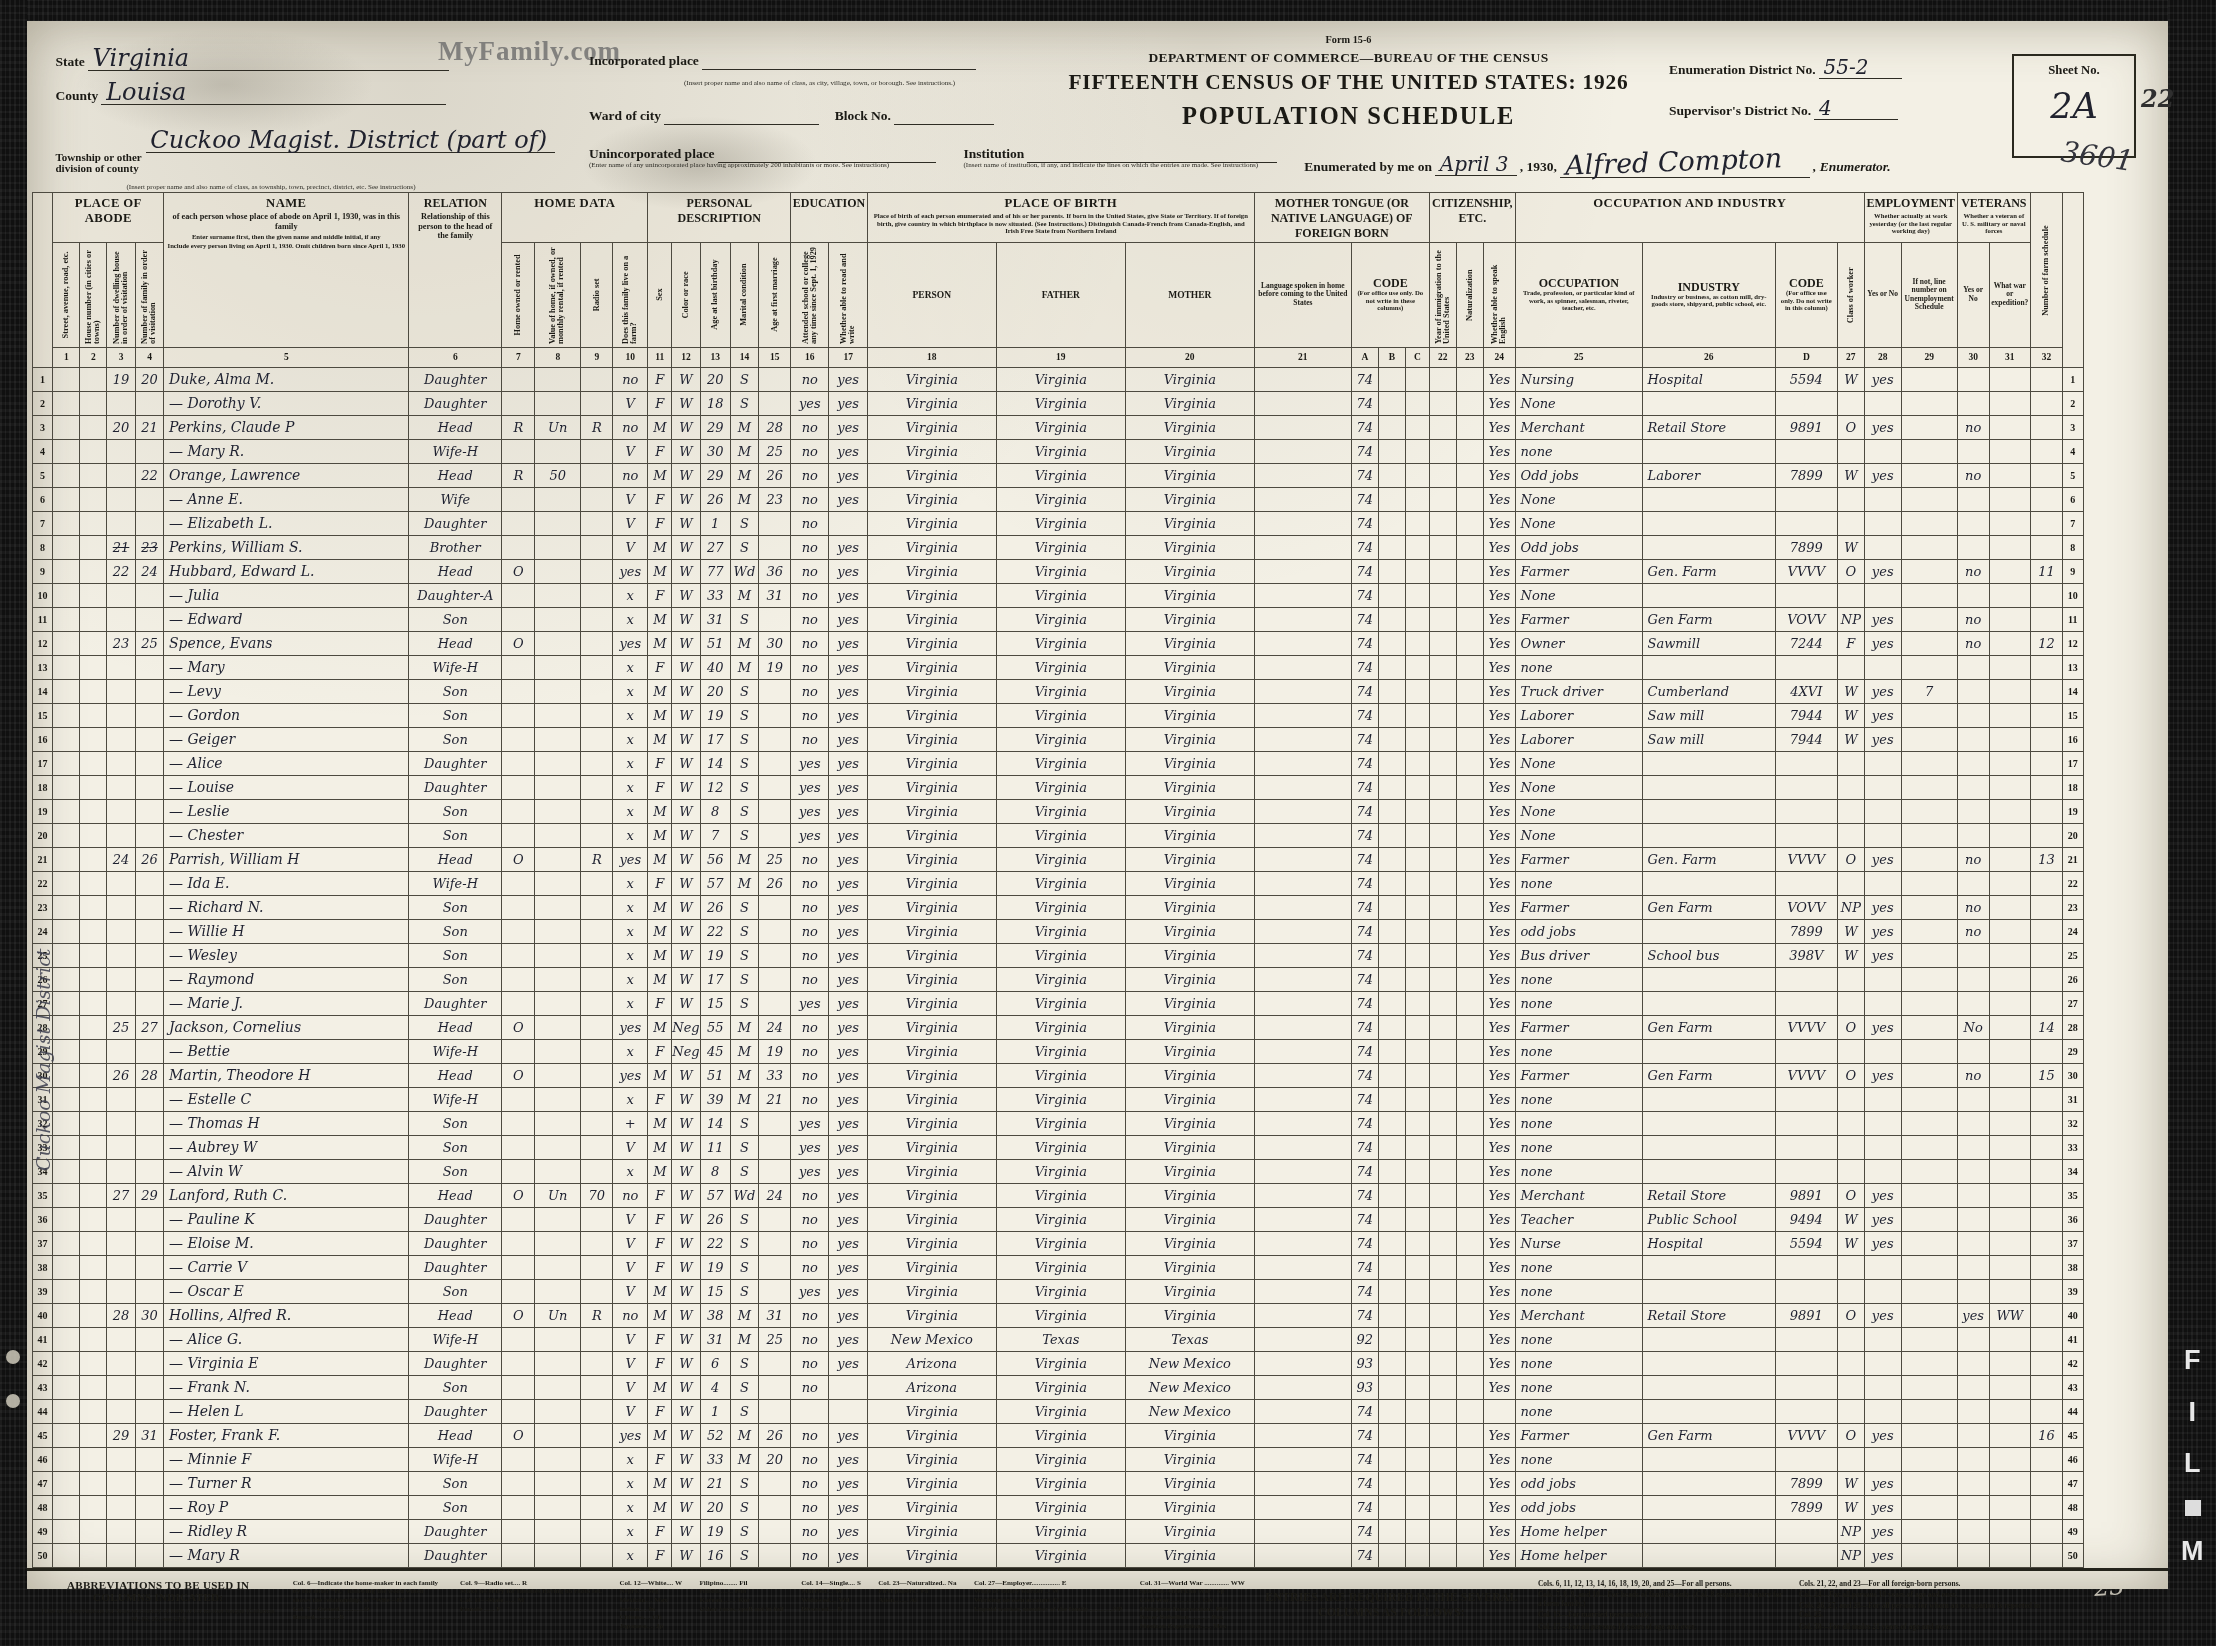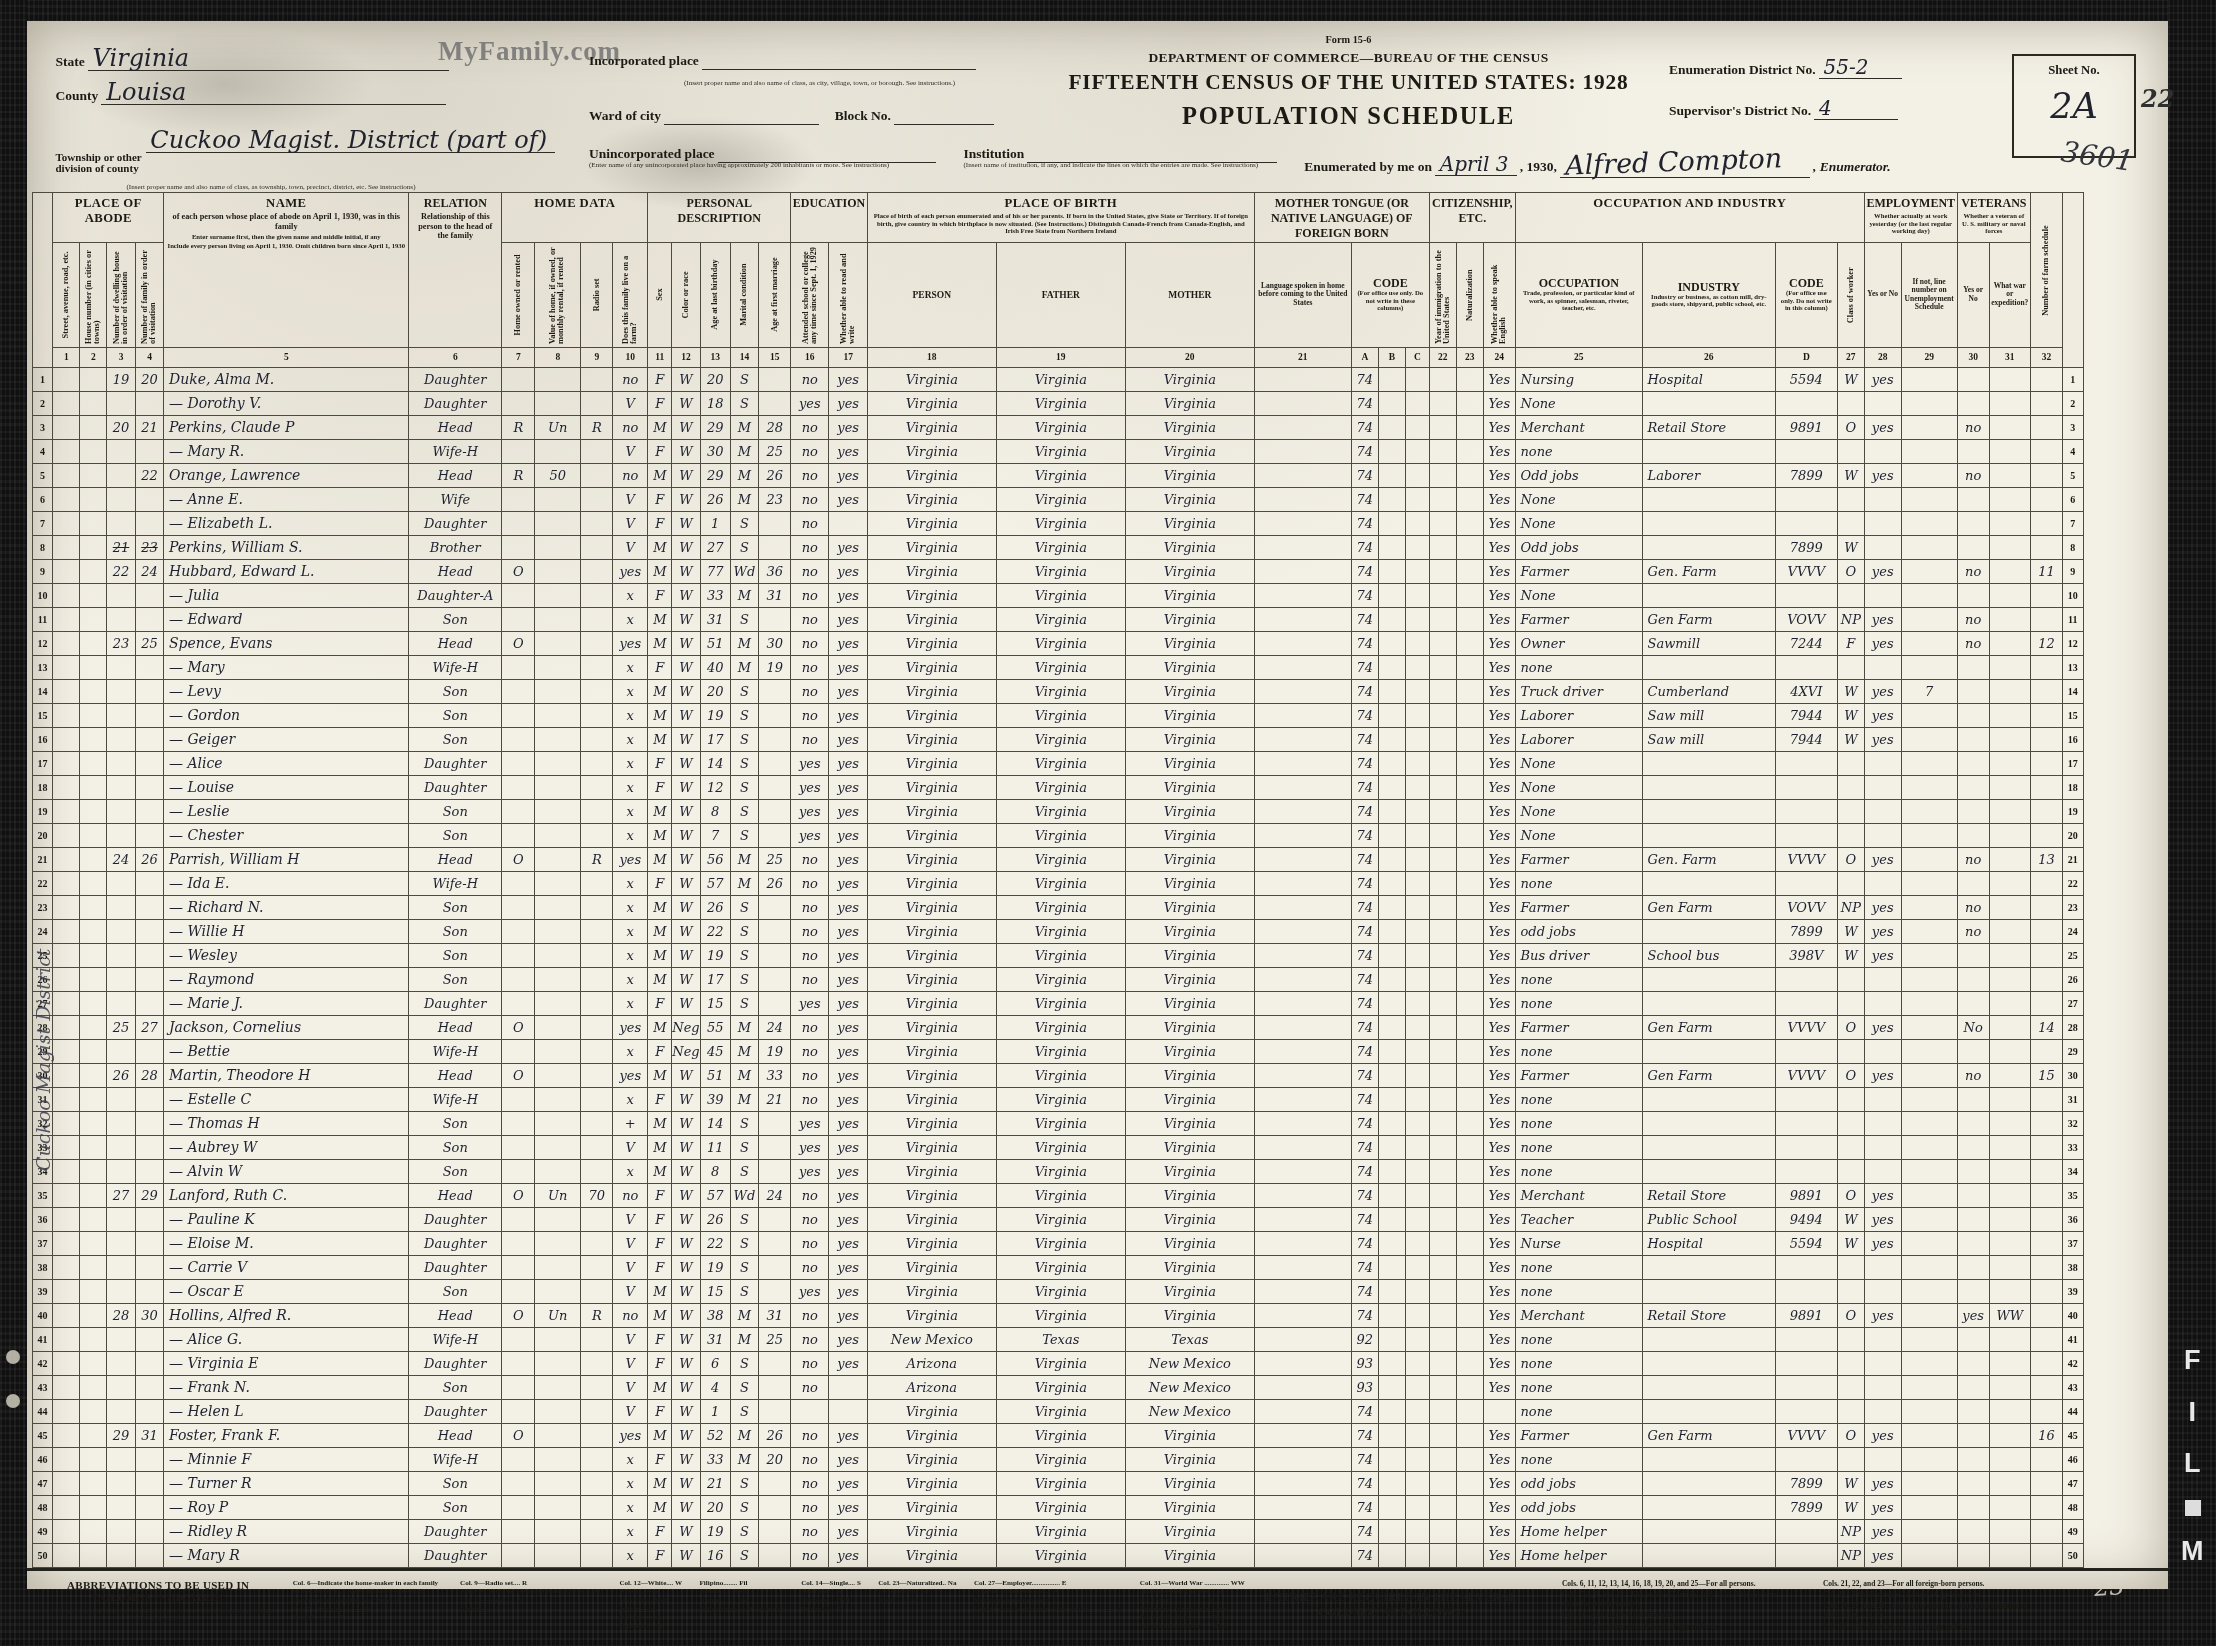--- a/index.html
+++ b/index.html
@@ -89,21 +89,21 @@
   
   .footer{display:flex;gap:16px;align-items:flex-start;border-top:3.2px solid #24231b;
     padding:8px 12.7px 0;position:relative;}
   .abbrev-box{width:237px;text-align:center;flex:0 0 auto;}
   .abbrev-title{font:bold 11px "Liberation Serif",serif;letter-spacing:0.3px;}
   .abbrev-note{font:7.1px "Liberation Serif",serif;margin-top:4.7px;line-height:8px;}
   .fblock{flex:0 0 auto;font:bold 7.1px "Liberation Serif",serif;line-height:8.7px;max-width:150px;}
   .fblock div{white-space:normal;}
   .entries-title{width:261px;text-align:center;font:bold 12px "Liberation Serif",serif;padding-top:11px;flex:0 0 auto;}
   .entries-col{flex:0 0 auto;width:245px;font:bold 7.5px "Liberation Serif",serif;line-height:9px;}
-  .entries-col div{margin-bottom:2.4px;margin-left:24px;}
+  .entries-col div{margin-bottom:2.4px;}
 
   
   .left-script{position:absolute;left:32px;top:1171px;transform:rotate(-90deg);transform-origin:left top;
     font:italic 19px "DejaVu Serif",serif;color:#3c3e4e;opacity:.85;white-space:nowrap;}
 </style>
 </head>
 <body>
 
 <div class="film-strip film-top"></div>
 <div class="film-strip film-bottom"></div>
@@ -153,21 +153,21 @@
         <span class="flabel">Ward of city</span>
         <span class="uline" style="min-width:142px;">&nbsp;</span>
         <span class="flabel" style="margin-left:12.7px;text-align:right;">Block No.</span>
         <span class="uline" style="min-width:87px;">&nbsp;</span>
       </div>
     </div>
 
     <div class="hdr-center">
       <div class="form-no">Form 15-6</div>
       <div class="dept">DEPARTMENT OF COMMERCE—BUREAU OF THE CENSUS</div>
-      <div class="census-title">FIFTEENTH CENSUS OF THE UNITED STATES: 1928</div>
+      <div class="census-title">FIFTEENTH CENSUS OF THE UNITED STATES: 1926</div>
       <div class="sched-title">POPULATION SCHEDULE</div>
     </div>
 
     <div class="hdr-right">
       <div class="fline">
         <span class="flabel">Enumeration District No.</span>
         <span class="uline" style="min-width:71px;"><span class="hw med">55-2</span></span>
       </div>
       <div class="fline">
         <span class="flabel">Supervisor's District No.</span>

